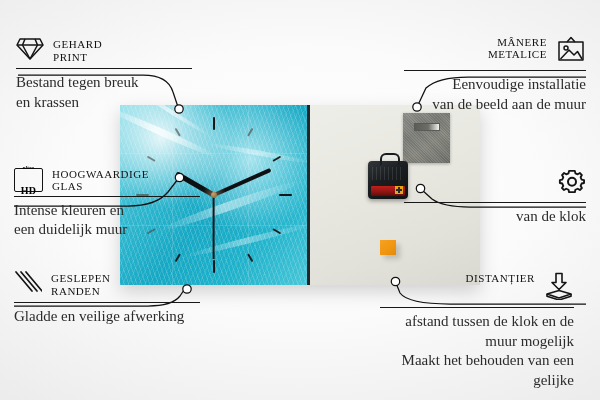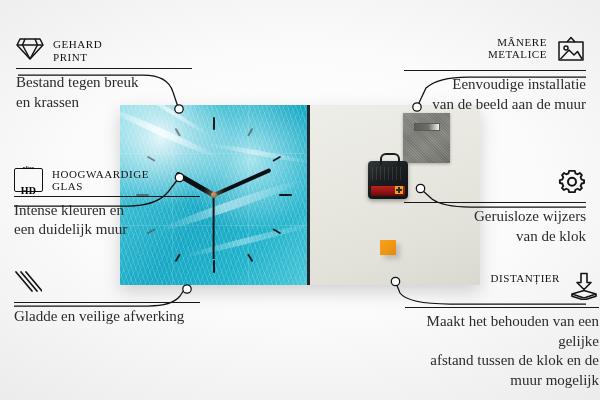--- a/index.html
+++ b/index.html
@@ -247,20 +247,26 @@
     <div class="rowL">
       <span class="ic">
         <svg width="28" height="25" viewBox="0 0 28 25">
           <g stroke="#141414" stroke-width="1.7" stroke-linecap="round">
             <path d="M2,2 L18,21"></path>
               <path d="M7,2 L23,21"></path>
               <path d="M12,2 L28,21"></path>
           </g>
         </svg>
       </span>
+      <span>
+        <div class="feat-title">
+          <div>GESLEPEN</div>
+          <div>RANDEN</div>
+        </div>
+      </span>
     </div>
     <div class="feat-rule"></div>
     <div class="feat-desc">
       <div>Gladde en veilige afwerking</div>
     </div>
   </div>
 
   <div class="feat tR" style="left:404px;top:36px;width:182px;">
     <div class="rowR">
       <span>
@@ -293,42 +299,41 @@
         <svg width="28" height="27" viewBox="0 0 28 27">
           <g fill="none" stroke="#141414" stroke-width="2" stroke-linecap="round" stroke-linejoin="round">
             <path d="M14,2.5 l3.1,0 0.6,2.6 2.5,1.1 2.3,-1.4 2.2,2.2 -1.4,2.3 1.1,2.5 2.6,0.6 0,3.1 -2.6,0.6 -1.1,2.5 1.4,2.3 -2.2,2.2 -2.3,-1.4 -2.5,1.1 -0.6,2.6 -3.1,0 -3.1,0 -0.6,-2.6 -2.5,-1.1 -2.3,1.4 -2.2,-2.2 1.4,-2.3 -1.1,-2.5 -2.6,-0.6 0,-3.1 2.6,-0.6 1.1,-2.5 -1.4,-2.3 2.2,-2.2 2.3,1.4 2.5,-1.1 0.6,-2.6 z" transform="scale(0.93) translate(1,0.6)"></path>
             <circle cx="14" cy="13.8" r="4"></circle>
           </g>
         </svg>
       </span>
     </div>
     <div class="feat-rule"></div>
     <div class="feat-desc">
-      <div>Geruisloze wijzers</div>
       <div>van de klok</div>
     </div>
   </div>
 
-  <div class="feat tR" style="left:405px;top:272px;width:194px;">
+  <div class="feat tR" style="left:380px;top:272px;width:194px;">
     <div class="rowR">
       <span>
         <div class="feat-title">
           <div>DISTANȚIER</div>
         </div>
       </span>
       <span class="ic">
         <svg width="30" height="28" viewBox="0 0 30 28">
           <g fill="none" stroke="#141414" stroke-width="1.6" stroke-linejoin="round">
             <path d="M12,1.5 h6 v9 h4 l-7,7 -7,-7 h4 z"></path>
             <path d="M15,18.5 L27,22 L15,26 L3,22 Z"></path>
             <path d="M3,22 v2.2 L15,28 L27,24.2 V22"></path>
           </g>
         </svg>
       </span>
     </div>
     <div class="feat-rule"></div>
     <div class="feat-desc">
+      <div>afstand tussen de klok en de muur mogelijk</div>
       <div>Maakt het behouden van een gelijke</div>
-      <div>afstand tussen de klok en de muur mogelijk</div>
     </div>
   </div>
 
 </div>
 
 </body></html>

